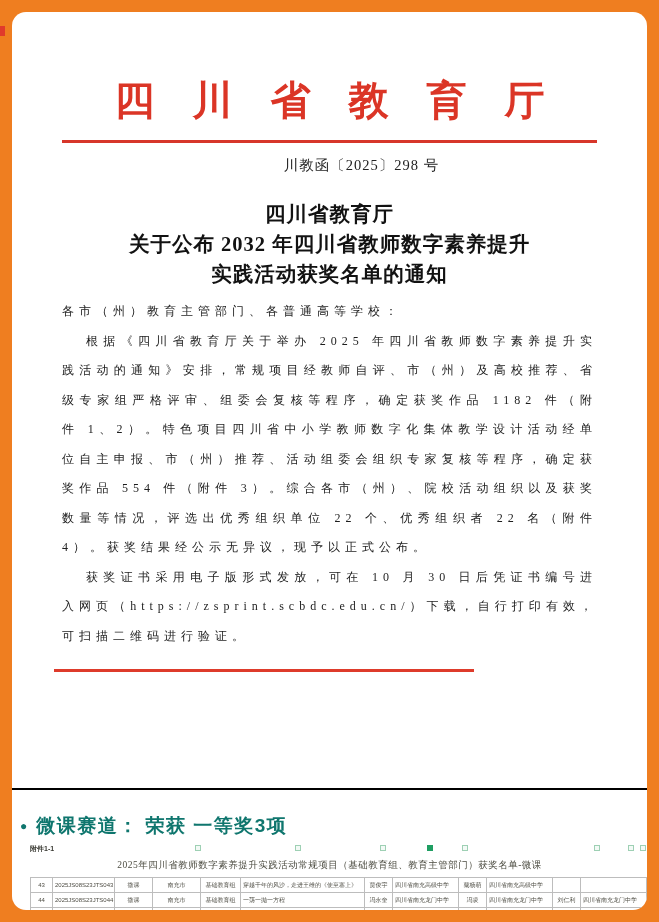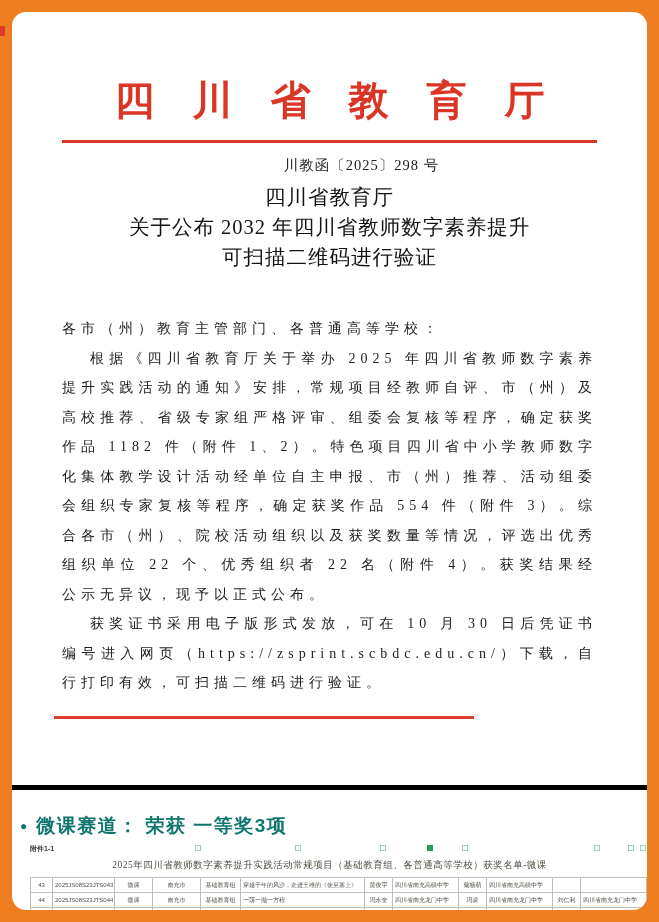--- a/index.html
+++ b/index.html
@@ -11,37 +11,37 @@
   .frame{position:relative;width:659px;height:922px;background:#EF7E20;overflow:hidden;}
   .edge-mark{position:absolute;left:0;top:26px;width:5px;height:10px;background:#E03A2B;}
   .card{
     position:absolute;left:12px;top:12px;width:635px;height:898px;
     background:#FFFFFF;border-radius:14px;overflow:hidden;
   }
   
   .letter{
     box-sizing:border-box;height:778px;
     padding:66px 50px 0 50px;
-    border-bottom:5px solid #000000;
+    border-bottom:2px solid #000000;
   }
   .agency-header{
     text-align:center;color:#DB3526;font-weight:700;
     font-size:40px;line-height:46px;letter-spacing:14px;
     white-space:nowrap;text-indent:14px;
   }
   .head-rule{height:3px;background:#D7362A;margin-top:16px;}
   .doc-number{
     margin-top:12px;text-align:center;font-size:14.5px;line-height:20px;
     letter-spacing:1px;color:#222;position:relative;left:32px;
   }
   .notice-title{
-    margin-top:7px;text-align:center;font-weight:400;color:#121212;
+    margin-top:24px;text-align:center;font-weight:700;color:#121212;
     font-size:20.5px;line-height:30px;letter-spacing:1px;
   }
-  .letter-body{margin-top:42px;font-size:14px;line-height:29.5px;color:#1d1d1d;letter-spacing:5px;}
+  .letter-body{margin-top:8px;font-size:12px;line-height:29.5px;color:#1d1d1d;letter-spacing:5px;}
   .letter-body p{margin:0;text-align:justify;}
   .letter-body p.indent{text-indent:2em;}
   .foot-rule{height:3px;background:#DE3B2B;width:420px;margin:18px 0 0 -8px;}
   
   .annotation{
     margin:24px 15px 0 8px;
     font-family:"Liberation Sans","DejaVu Sans",sans-serif;
     font-weight:700;font-size:19px;line-height:24px;color:#0f766e;letter-spacing:1.5px;
     white-space:nowrap;
   }
@@ -80,21 +80,21 @@
   <div class="card">
 
     <div class="letter">
       <div class="agency-header">四 川 省 教 育 厅</div>
       <div class="head-rule"></div>
       <div class="doc-number">川教函〔2025〕298 号</div>
 
       <div class="notice-title">
         <div>四川省教育厅</div>
         <div>关于公布 2032 年四川省教师数字素养提升</div>
-        <div>可扫描二维码进行验证</div>
+        <div>实践活动获奖名单的通知</div>
       </div>
 
       <div class="letter-body">
         <p>各市（州）教育主管部门、各普通高等学校：</p>
         <p class="indent">根据《四川省教育厅关于举办 2025 年四川省教师数字素养提升实践活动的通知》安排，常规项目经教师自评、市（州）及高校推荐、省级专家组严格评审、组委会复核等程序，确定获奖作品 1182 件（附件 1、2）。特色项目四川省中小学教师数字化集体教学设计活动经单位自主申报、市（州）推荐、活动组委会组织专家复核等程序，确定获奖作品 554 件（附件 3）。综合各市（州）、院校活动组织以及获奖数量等情况，评选出优秀组织单位 22 个、优秀组织者 22 名（附件 4）。获奖结果经公示无异议，现予以正式公布。</p>
         <p class="indent">获奖证书采用电子版形式发放，可在 10 月 30 日后凭证书编号进入网页（https://zsprint.scbdc.edu.cn/）下载，自行打印有效，可扫描二维码进行验证。</p>
       </div>
 
       <div class="foot-rule"></div>
     </div>
@@ -108,21 +108,21 @@
         <span class="attachment-label">附件1-1</span>
         <span class="filter-sq" style="left:183px;"></span>
         <span class="filter-sq" style="left:283px;"></span>
         <span class="filter-sq" style="left:368px;"></span>
         <span class="filter-sq active" style="left:415px;"></span>
         <span class="filter-sq" style="left:450px;"></span>
         <span class="filter-sq" style="left:582px;"></span>
         <span class="filter-sq" style="left:616px;"></span>
         <span class="filter-sq" style="left:628px;"></span>
       </div>
-      <div class="sheet-title">2025年四川省教师数字素养提升实践活动常规项目（基础教育组、各普通高等学校）获奖名单-微课</div>
+      <div class="sheet-title">2025年四川省教师数字素养提升实践活动常规项目（基础教育组、教育主管部门）获奖名单-微课</div>
 
       <table class="awards">
         <colgroup>
           <col style="width:22px">
             <col style="width:62px">
             <col style="width:38px">
             <col style="width:48px">
           <col style="width:40px">
             <col style="width:124px">
             <col style="width:28px">

